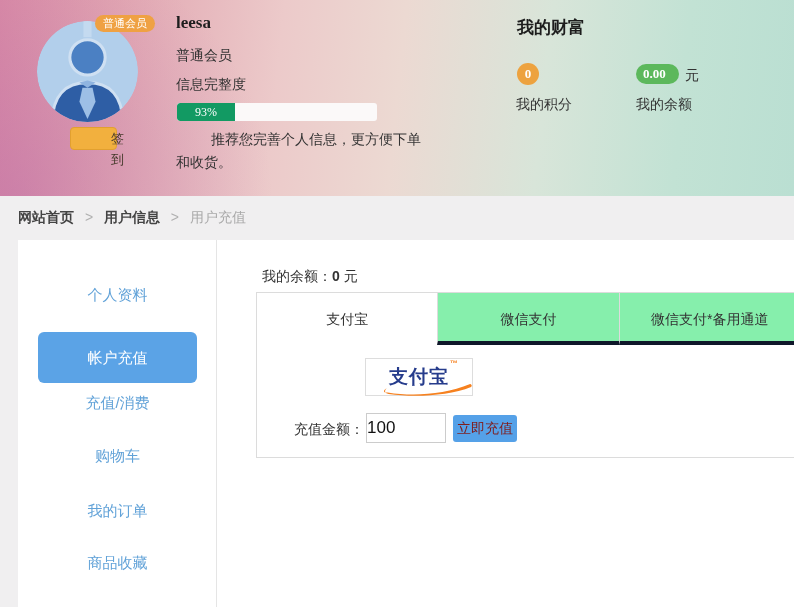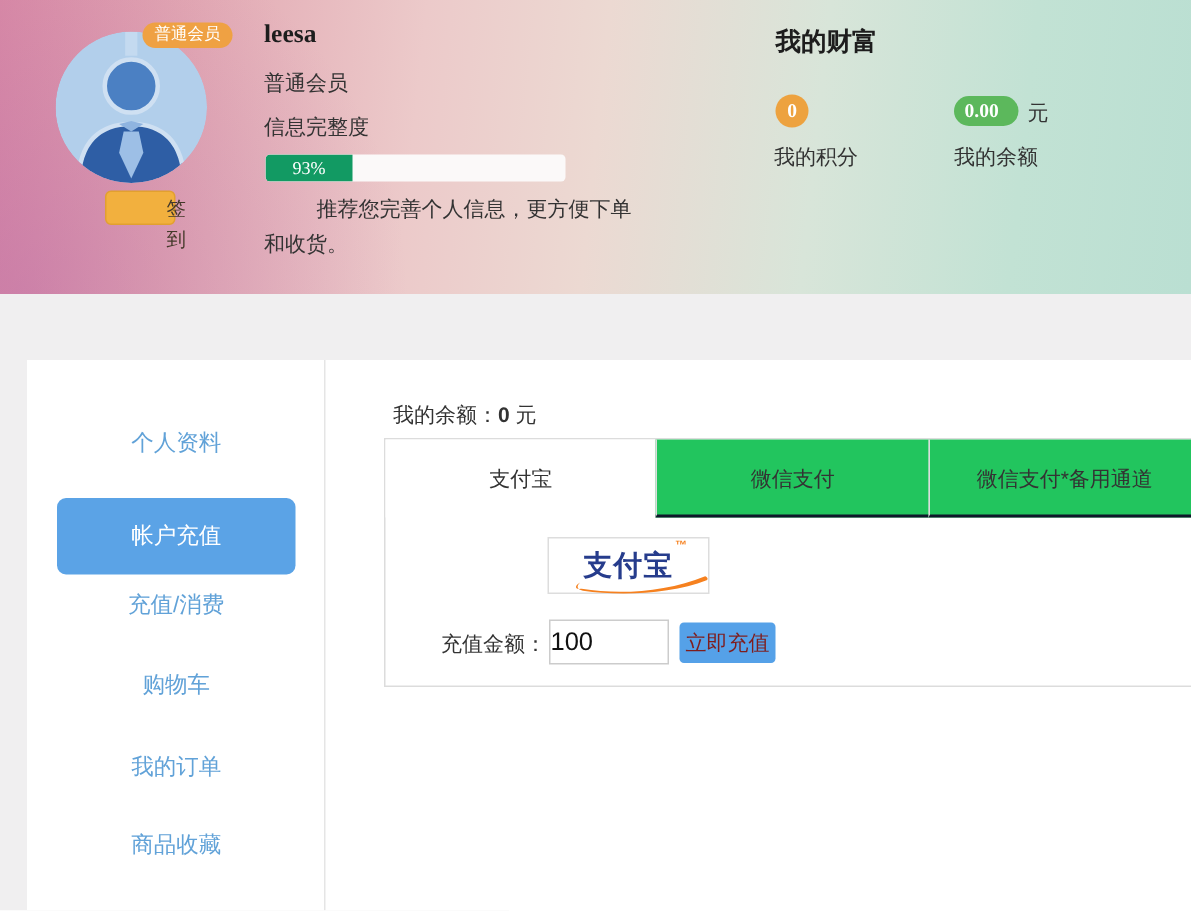--- a/index.html
+++ b/index.html
@@ -76,21 +76,21 @@
   .balance-line { position:absolute; left:25px; top:28px; font-size:14px; color:#333; }
   .balance-line b { font-weight:bold; }
 
   .tabbox {
     position:absolute; left:19px; top:52px; width:545px; height:166px;
     border:1px solid #dcdcdc; background:#fff;
   }
   .tabs { display:flex; height:52px; }
   .tab {
     flex:1; text-align:center; line-height:52px; font-size:14px; color:#333;
-    background:#22c55e; border-bottom:2px solid #0f172a; cursor:pointer;
+    background:#86efac; border-bottom:4px solid #0f172a; cursor:pointer;
   }
   .tab + .tab { border-left:1px solid #dcdcdc; }
   .tab.active { background:#fff; border-bottom:none; }
 
   .alipay-box {
     position:absolute; left:108px; top:65px; width:108px; height:38px;
     border:1px solid #ddd; background:#fff;
     display:flex; align-items:center; justify-content:center;
   }
   .alipay-logo { position:relative; display:inline-block; }
@@ -150,20 +150,29 @@
     <div class="tip-line2">和收货。</div>
 
     <div class="wealth-title">我的财富</div>
     <div class="points-circle">0</div>
     <div class="balance-pill">0.00</div>
     <div class="balance-unit">元</div>
     <div class="points-label">我的积分</div>
     <div class="balance-label">我的余额</div>
   </div>
 
+  <div class="breadcrumb">
+    <div class="inner">
+      <span class="crumb-link">网站首页</span>
+      <span class="crumb-sep">&gt;</span>
+      <span class="crumb-link">用户信息</span>
+      <span class="crumb-sep">&gt;</span>
+      <span class="crumb-current">用户充值</span>
+    </div>
+  </div>
 
   <div class="panel">
 
     <div class="sidebar">
       <div class="side-item" style="top:46px">个人资料</div>
       <div class="side-item active" style="top:92px">帐户充值</div>
       <div class="side-item" style="top:154px">充值/消费</div>
       <div class="side-item" style="top:207px">购物车</div>
       <div class="side-item" style="top:262px">我的订单</div>
       <div class="side-item" style="top:314px">商品收藏</div>

